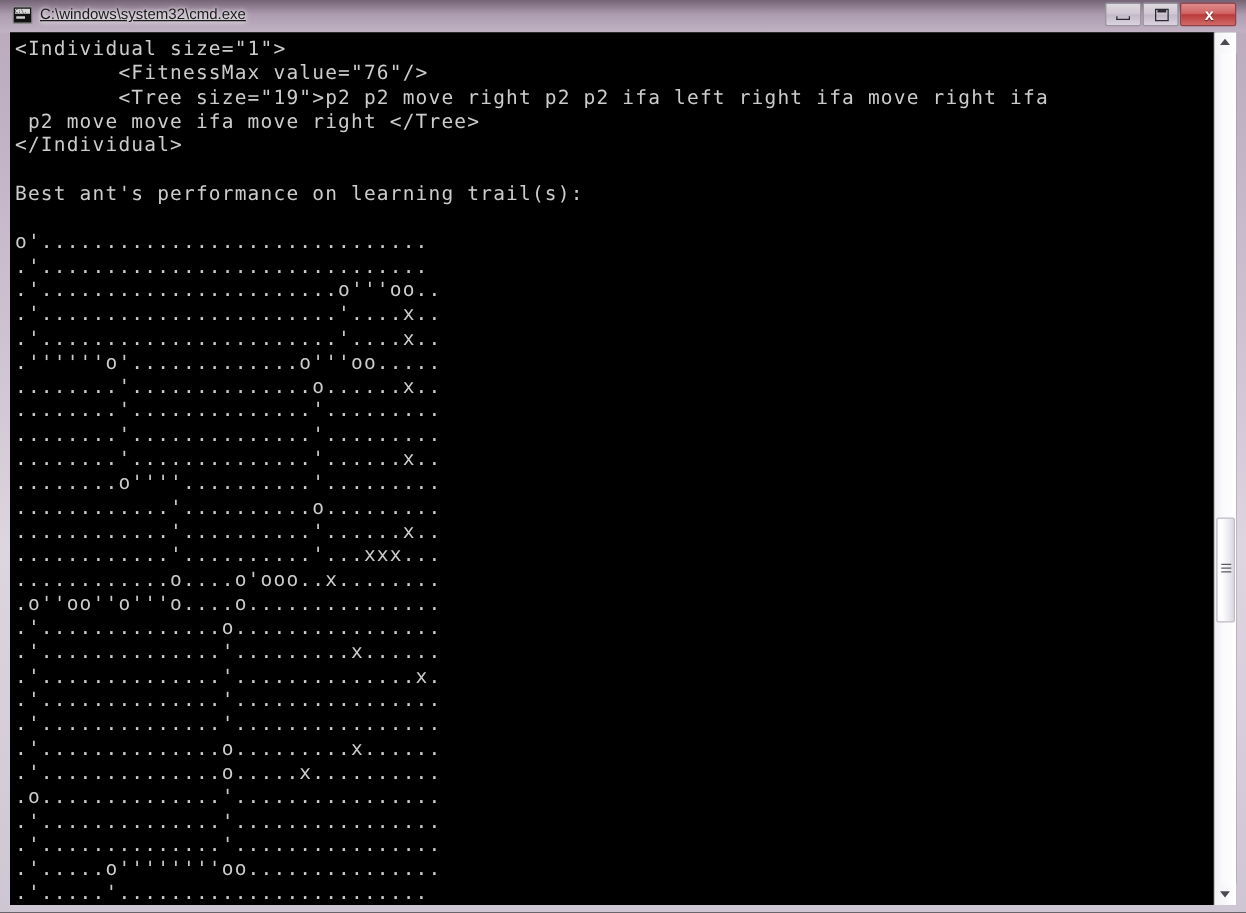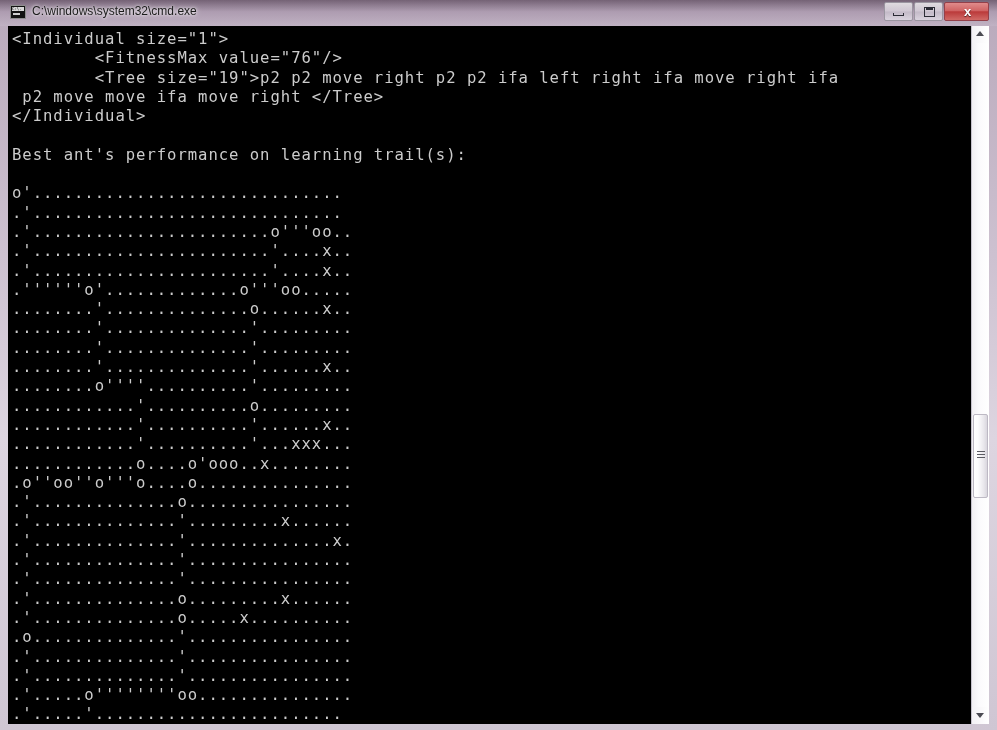--- a/index.html
+++ b/index.html
@@ -59,20 +59,21 @@
     width: 7px; height: 2px; background: #cfcfcf;
   }
   #title-text {
     position: absolute;
     left: 32px; top: 4px;
     font-family: "Liberation Sans", sans-serif;
     font-size: 12px;
     color: #1b1b1b;
     text-shadow: 0 0 3px rgba(255,255,255,.95), 0 0 6px rgba(255,255,255,.8);
     white-space: nowrap;
+    text-decoration: underline;
   }
 
   
   .winbtn {
     position: absolute;
     top: 2px;
     height: 19px;
     box-sizing: border-box;
     border: 1px solid #9a95a0;
     border-radius: 2px;

